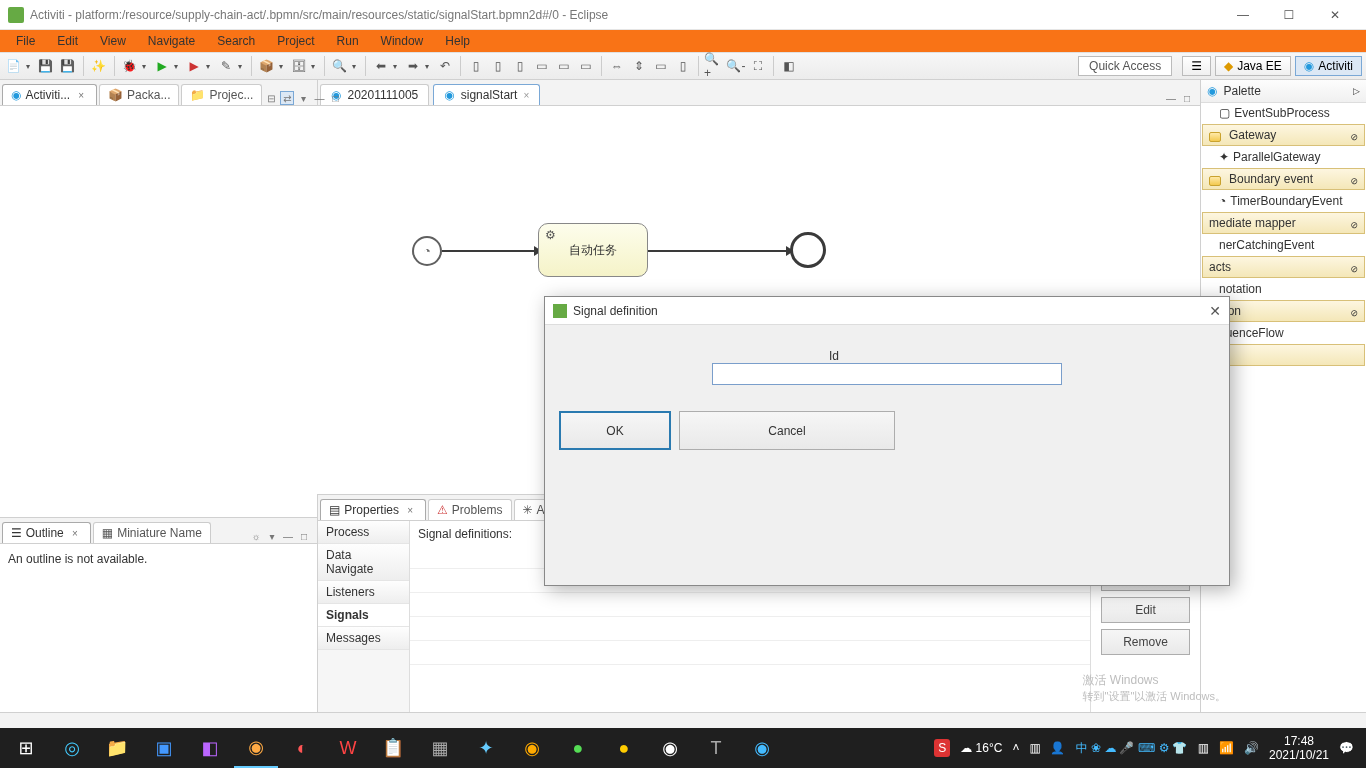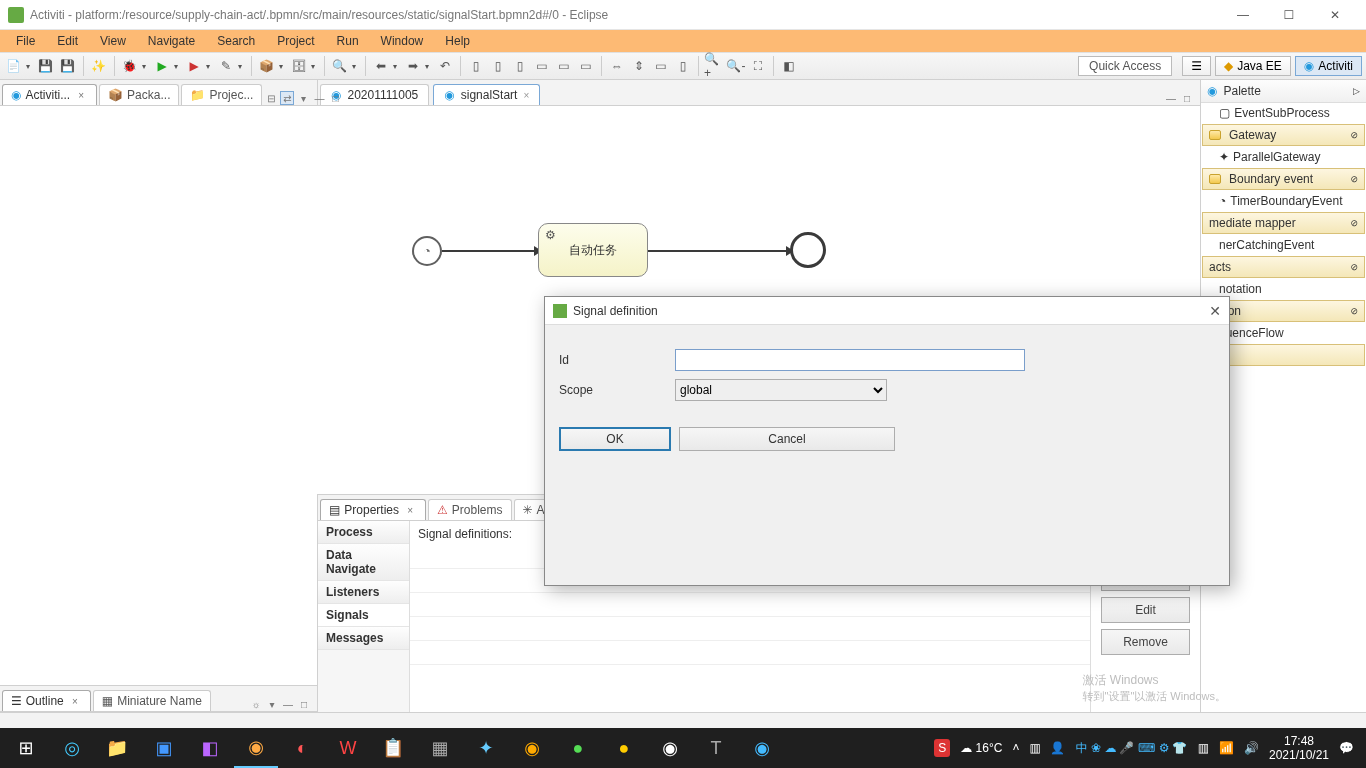--- a/index.html
+++ b/index.html
@@ -1,21 +1,21 @@
 <!DOCTYPE html>
 <html><head>
 <meta charset="utf-8">
 <style>
 * { box-sizing: border-box; margin: 0; padding: 0; font-family: "Segoe UI", Tahoma, sans-serif; font-size: 12px; }
 html, body { width: 1366px; height: 768px; overflow: hidden; background: #fff; }
 .titlebar { height: 30px; background: #fff; display: flex; align-items: center; padding: 0 8px; color: #777; border-bottom: 1px solid #e5e5e5; }
 .titlebar .icon { width: 16px; height: 16px; background: #6a4; border-radius: 2px; margin-right: 6px; }
 .titlebar .spacer { flex: 1; }
 .titlebar .winbtn { width: 46px; height: 30px; display: flex; align-items: center; justify-content: center; color: #555; }
-.menubar { height: 22px; display: flex; align-items: center; padding: 0 6px; gap: 2px; background: #fdba74; }
+.menubar { height: 22px; display: flex; align-items: center; padding: 0 6px; gap: 2px; background: #f97316; }
 .menubar span { padding: 2px 10px; color: #333; }
 .toolbar { height: 28px; background: linear-gradient(#f7f7f7,#ececec); border-top: 1px solid #e0e0e0; border-bottom: 1px solid #d0d0d0; display: flex; align-items: center; padding: 0 4px; gap: 2px; }
 .tb-btn { width: 20px; height: 20px; display: flex; align-items: center; justify-content: center; color: #555; border-radius: 2px; }
 .tb-sep { width: 1px; height: 20px; background: #ccc; margin: 0 3px; }
 .tb-dd { width: 8px; font-size: 8px; color: #555; }
 .quick-access { margin-left: auto; border: 1px solid #bbb; padding: 2px 10px; background: #fff; color: #555; }
 .persp { display: flex; gap: 4px; margin-left: 8px; align-items: center; }
 .persp .pbtn { border: 1px solid #bbb; padding: 2px 8px; background: linear-gradient(#fff,#f0f0f0); display: flex; align-items: center; gap: 4px; }
 .persp .pbtn.active { background: #dce8f5; border-color: #7aa8d6; }
 .main { display: flex; height: calc(768px - 30px - 22px - 28px - 16px - 40px); }
@@ -44,40 +44,40 @@
 .bpmn-end { position: absolute; left: 790px; top: 126px; width: 36px; height: 36px; border: 3px solid #3a3a3a; border-radius: 50%; background: #fff; }
 .bpmn-task { position: absolute; left: 538px; top: 117px; width: 110px; height: 54px; border: 1px solid #888; border-radius: 10px; background: linear-gradient(#fdfdec,#f5f3c8); display: flex; align-items: center; justify-content: center; color: #333; }
 .bpmn-task .gear { position: absolute; left: 6px; top: 4px; font-size: 12px; color: #555; }
 .bpmn-line1 { position: absolute; left: 442px; top: 144px; width: 96px; height: 2px; background: #3a3a3a; }
 .bpmn-line2 { position: absolute; left: 648px; top: 144px; width: 142px; height: 2px; background: #3a3a3a; }
 .arrowhead { position: absolute; width: 0; height: 0; border-left: 8px solid #3a3a3a; border-top: 5px solid transparent; border-bottom: 5px solid transparent; }
 .bottom-pane { height: 218px; border-top: 1px solid #d0d0d0; display: flex; flex-direction: column; }
 .bottom-tabs { height: 26px; display: flex; align-items: flex-end; background: #f3f3f3; border-bottom: 1px solid #d0d0d0; padding: 0 2px; gap: 2px; }
 .prop-body { flex: 1; display: flex; }
 .prop-cats { width: 92px; background: #f6f6f6; border-right: 1px solid #ddd; }
-.prop-cat { padding: 4px 8px; border-bottom: 1px solid #e5e5e5; background: linear-gradient(#fefefe,#eee); color: #333; font-weight: bold; }
+.prop-cat { padding: 4px 8px; border-bottom: 1px solid #e5e5e5; background: linear-gradient(#fefefe,#eee); color: #333; }
 .prop-cat.active { font-weight: bold; background: #fff; }
 .prop-content { flex: 1; padding: 6px 8px; color: #333; position: relative; }
 .prop-btns { width: 110px; border-left: 1px solid #ddd; display: flex; flex-direction: column; gap: 6px; padding: 44px 10px 10px; }
 .wbtn { height: 26px; border: 1px solid #adadad; background: linear-gradient(#f6f6f6,#e9e9e9); color: #444; display: flex; align-items: center; justify-content: center; }
 .right-col { width: 166px; border-left: 1px solid #d0d0d0; display: flex; flex-direction: column; }
 .palette-hdr { padding: 4px 6px; background: linear-gradient(#fdfdfd,#f0f0f0); border-bottom: 1px solid #ddd; display: flex; align-items: center; gap: 6px; color: #333; }
-.pal-cat { padding: 3px 6px; background: linear-gradient(#fdf6e0,#f4e7b8); border: 1px solid #d8c078; margin: 1px; display: flex; align-items: center; gap: 4px; font-size: 11px; color: #333; }
+.pal-cat { padding: 3px 6px; background: linear-gradient(#fdf6e0,#f4e7b8); border: 1px solid #d8c078; margin: 1px; display: flex; align-items: flex-end; gap: 4px; font-size: 11px; color: #333; }
 .pal-item { padding: 3px 6px 3px 18px; font-size: 11px; color: #333; display: flex; align-items: center; gap: 4px; }
 .dialog { position: absolute; left: 544px; top: 296px; width: 686px; height: 290px; background: #f0f0f0; border: 1px solid #888; box-shadow: 4px 4px 18px rgba(0,0,0,0.3); z-index: 100; }
 .dlg-title { height: 28px; background: #fff; border-bottom: 1px solid #ddd; display: flex; align-items: center; padding: 0 8px; color: #333; }
 .dlg-title .x { margin-left: auto; color: #555; font-size: 14px; }
 .dlg-body { padding: 24px 14px 8px; }
-.dlg-row { display: flex; align-items: center; margin-bottom: 8px; }
+.dlg-row { display: flex; align-items: center; margin-bottom: 8px; flex-direction: column; }
 .dlg-row label { width: 116px; color: #333; }
 .dlg-row input[type=text] { width: 350px; height: 22px; border: 1px solid #7a9ecb; padding: 0 4px; background: #fff; }
 .dlg-row input.plain { border: 1px solid #adadad; }
 .dlg-row select { width: 212px; height: 22px; border: 1px solid #adadad; background: #efefef; }
 .dlg-btns { display: flex; gap: 8px; padding: 10px 14px; }
-.dlg-btn { width: 112px; height: 24px; border: 1px solid #adadad; background: linear-gradient(#f6f6f6,#e9e9e9); display: flex; align-items: center; justify-content: center; color: #333; }
+.dlg-btn { width: 112px; height: 39px; border: 1px solid #adadad; background: linear-gradient(#f6f6f6,#e9e9e9); display: flex; align-items: center; justify-content: center; color: #333; }
 .dlg-btn.primary { border: 2px solid #2a7ab0; }
 .statusbar { height: 16px; background: #f3f3f3; border-top: 1px solid #d0d0d0; }
 .taskbar { height: 40px; background: #1f1f1f; display: flex; align-items: center; padding: 0 4px; gap: 2px; color: #fff; }
 .tb-app { width: 44px; height: 40px; display: flex; align-items: center; justify-content: center; font-size: 18px; }
 .tb-right { margin-left: auto; display: flex; align-items: center; gap: 10px; padding-right: 8px; font-size: 11px; }
 .tb-clock { text-align: center; line-height: 1.2; }
 .watermark { position: absolute; right: 140px; bottom: 64px; color: #bdbdbd; font-size: 20px; z-index: 50; pointer-events: none; }
 .watermark .sub { font-size: 11px; }
 .prop-table { position: absolute; left: 0; top: 24px; right: 0; bottom: 0; }
 .prop-table-row { height: 24px; border-bottom: 1px solid #eee; }
@@ -300,20 +300,23 @@
         <div class="view-tab">
             <span>▦</span>
             <span>Miniature Name</span>
           </div>
         <div class="view-tools">
           <span class="mini-icon">☼</span>
           <span class="mini-icon">▾</span>
           <span class="mini-icon">—</span>
           <span class="mini-icon">□</span>
         </div>
+      </div>
+      <div class="outline-body">
+        <span>An outline is not available.</span>
       </div>
     </div>
   </div>
 
   <div class="center-col">
     <div class="editor-tabs">
       <div class="editor-tab">
           <span style="color:#29d">◉</span>
           <span>20201111005</span>
         </div>
@@ -456,24 +459,20 @@
 <div class="dialog">
   <div class="dlg-title">
     <span style="width:14px;height:14px;background:#6a4;margin-right:6px;display:inline-block"></span>
     <span>Signal definition</span>
     <span class="x">✕</span>
   </div>
   <div class="dlg-body">
     <div class="dlg-row">
       <label>Id</label>
       <input type="text" style="">
-    </div>
-    <div class="dlg-row">
-      <label>Scope</label>
-      <select><option>global</option></select>
     </div>
   </div>
   <div class="dlg-btns">
     <div class="dlg-btn primary">OK</div>
     <div class="dlg-btn" style="width:216px">Cancel</div>
   </div>
 </div>
 
 <div class="taskbar">
   <div class="tb-app">⊞</div>

